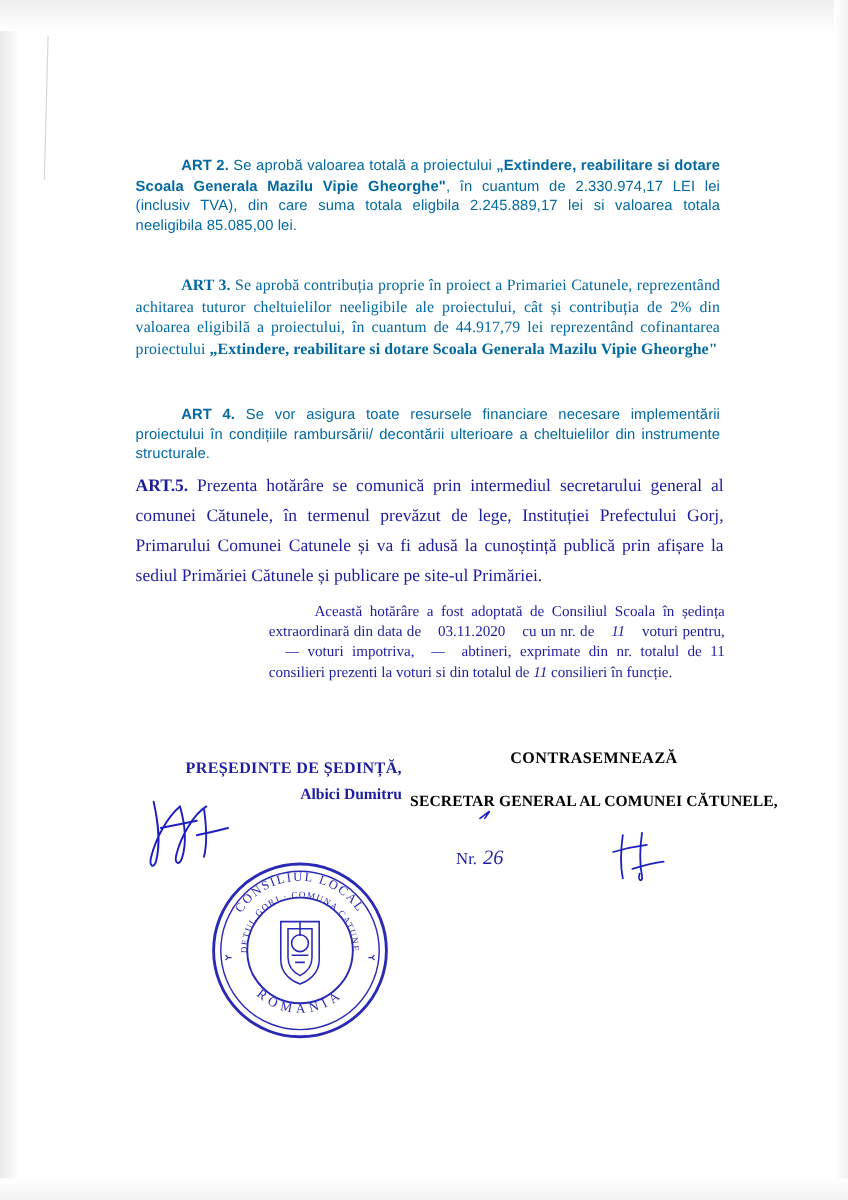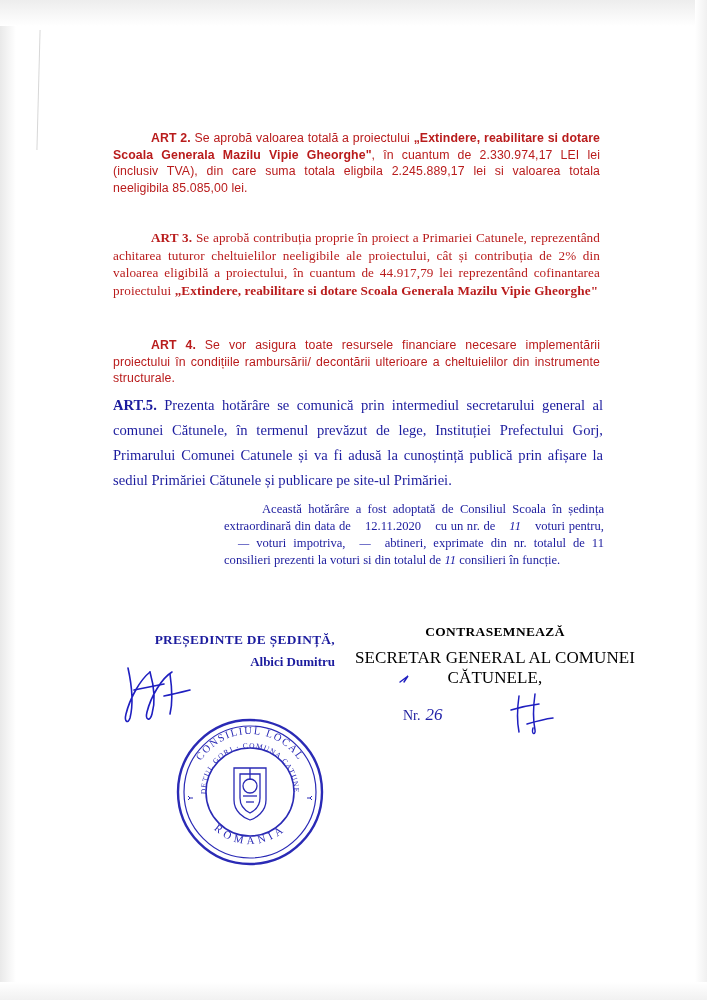--- a/index.html
+++ b/index.html
@@ -52,21 +52,21 @@
   .content {
     position: absolute;
     left: 0; top: 0;
     width: 707px;
     height: 1000px;
   }
 
   
   .para {
     position: absolute;
-    color: #b91c1c;
+    color: #0369a1;
     font-size: 12.3px;
     line-height: 16.5px;
     text-align: justify;
     letter-spacing: 0.1px;
   }
   .para b { font-weight: bold; }
   .indent { display: inline-block; width: 38px; }
 
   #art2 { left: 113px; top: 118px; width: 487px; }
   #art3 { left: 113px; top: 216px; width: 487px; font-family: "Liberation Serif", serif; font-size: 13.2px; line-height: 17.5px; }
@@ -126,33 +126,33 @@
     color: #000000;
     font-family: "Liberation Serif", serif;
     text-align: center;
   }
   #sig-right .title {
     font-weight: bold;
     font-size: 13.4px;
     letter-spacing: 0.4px;
   }
   #sig-right .office {
-    font-weight: normal;
-    font-size: 17px;
-    margin-top: 8px;
+    font-weight: bold;
+    font-size: 13px;
+    margin-top: 20px;
     letter-spacing: 0.1px;
   }
   #sig-right .name {
     font-size: 12.6px;
     margin-top: 6px;
   }
 
   #doc-number {
     position: absolute;
-    left: 403px; top: 705px;
+    left: 380px; top: 705px;
     color: #1c1c9e;
     font-family: "Liberation Serif", serif;
     font-size: 14px;
   }
   #doc-number .num {
     font-style: italic;
     font-size: 17px;
     margin-left: 5px;
   }
 
@@ -197,21 +197,21 @@
     <p class="para" id="art4">
       <span class="indent"></span><b>ART 4.</b><span> Se vor asigura toate resursele financiare necesare implementării proiectului în condițiile rambursării/ decontării ulterioare a cheltuielilor din instrumente structurale.</span>
     </p>
 
     <p id="art5">
       <span class="lead">ART.5.</span><span> Prezenta hotărâre se comunică prin intermediul secretarului general al comunei Cătunele, în termenul prevăzut de lege, Instituției Prefectului Gorj, Primarului Comunei Catunele și va fi adusă la cunoștință publică prin afișare la sediul Primăriei Cătunele și publicare pe site-ul Primăriei.</span>
     </p>
 
     <p id="adopted">
       <span class="indent"></span><span>Această hotărâre a fost adoptată de Consiliul Scoala în ședința</span>
-      <span>extraordinară din data de</span><span class="gap"></span><span>12.11.2020</span><span class="gap"></span><span>cu un nr. de</span><span class="gap"></span><span class="hand">11</span><span class="gap"></span><span>voturi pentru,</span><span class="gap"></span><span class="hand">—</span>
+      <span>extraordinară din data de</span><span class="gap"></span><span>03.11.2020</span><span class="gap"></span><span>cu un nr. de</span><span class="gap"></span><span class="hand">11</span><span class="gap"></span><span>voturi pentru,</span><span class="gap"></span><span class="hand">—</span>
       <span>voturi impotriva,</span><span class="gap"></span><span class="hand">—</span><span class="gap"></span><span>abtineri, exprimate din nr. totalul de 11 consilieri</span>
       <span>prezenti la voturi si din totalul de</span> <span class="hand">11</span> <span>consilieri în funcție.</span>
     </p>
 
     <div id="sig-left">
       <div class="title">PREȘEDINTE DE ȘEDINȚĂ,</div>
       <div class="name">Albici Dumitru</div>
     </div>
 
     <div id="sig-right">

